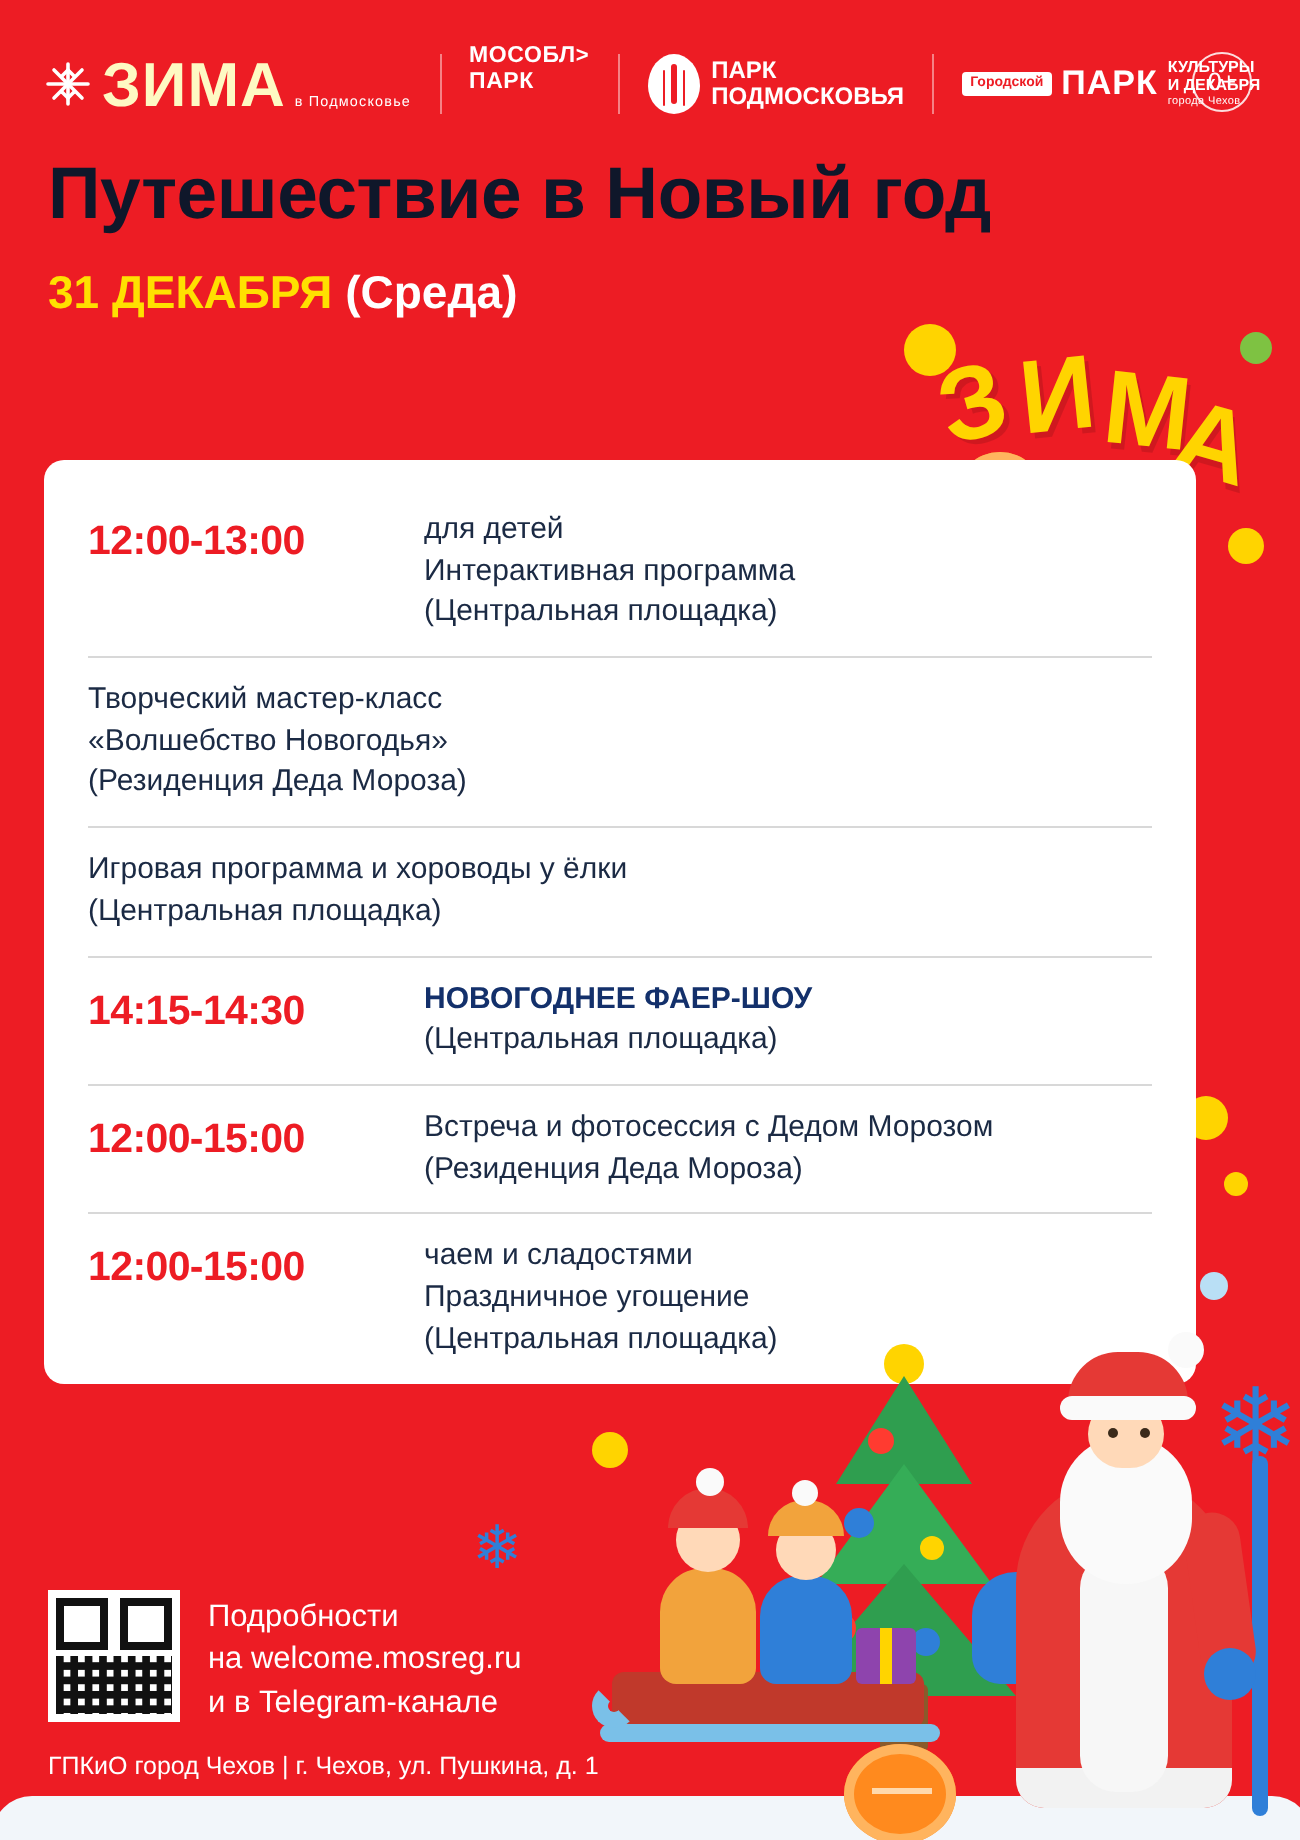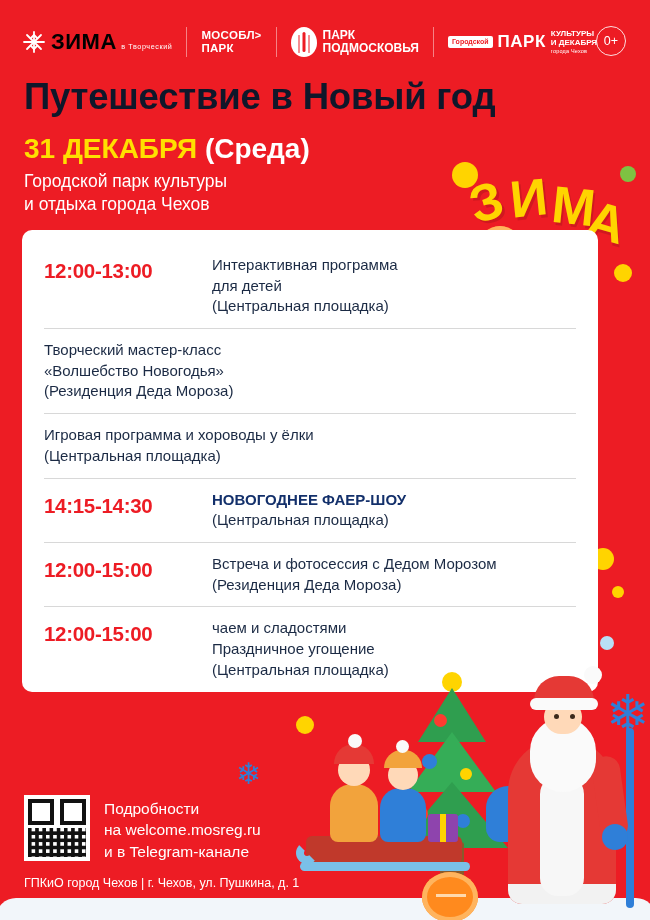--- a/index.html
+++ b/index.html
@@ -16,36 +16,36 @@
   }
 
   
   .logobar {
     position: absolute;
     left: 22px; top: 22px;
     display: flex; align-items: center;
     gap: 0;
     height: 40px;
   }
-  .logo-block { display: flex; align-items: center; height: 40px; }
+  .logo-block { display: flex; align-items: flex-start; height: 40px; }
   .sep {
     width: 1px; height: 30px;
     background: rgba(255,255,255,0.45);
     margin: 0 14px;
   }
 
   
   .zima-wrap { display: flex; align-items: center; }
   .zima-sf {
     width: 24px; height: 24px; margin-right: 5px;
     position: relative;
   }
   .zima-text { line-height: 1; }
   .zima-main {
-    font-size: 22px; font-weight: bold; color: #000000;
+    font-size: 31px; font-weight: bold; color: #fef9c3;
     letter-spacing: .5px;
     text-align: right;
   }
   .zima-sub {
     font-size: 7.2px; color: #fff; letter-spacing: .6px;
     margin-top: 2px;
   }
 
   
   .mosob {
@@ -96,21 +96,21 @@
   }
 
   
   .title {
     position: absolute; left: 24px; top: 76px;
     color: #0f172a; font-size: 36.5px; font-weight: bold;
     letter-spacing: -.2px;
   }
   .date {
     position: absolute; left: 24px; top: 133px;
-    font-size: 28px; font-weight: bold;
+    font-size: 23px; font-weight: bold;
     color: #ffe000;
   }
   .date .dow { color: #fff; font-weight: bold; }
   .place {
     position: absolute; left: 24px; top: 170px;
     color: #fff; font-size: 17.5px; line-height: 1.33;
     max-width: 360px;
   }
 
   
@@ -296,21 +296,21 @@
             <line x1="19" y1="5" x2="5" y2="19"></line>
             <line x1="12" y1="5" x2="9" y2="8"></line>
               <line x1="12" y1="5" x2="15" y2="8"></line>
             <line x1="12" y1="19" x2="9" y2="16"></line>
               <line x1="12" y1="19" x2="15" y2="16"></line>
           </g>
         </svg>
       </span>
       <span class="zima-text">
         <span class="zima-main">ЗИМА</span>
-        <span class="zima-sub">в Творческий</span>
+        <span class="zima-sub">в Подмосковье</span>
       </span>
     </div>
 
     <div class="sep"></div>
 
     <div class="logo-block">
       <div class="mosob">
         <span>МОСОБЛ</span><span class="arrow">&gt;</span><br>
         <span>ПАРК</span>
       </div>
@@ -340,22 +340,21 @@
   </div>
 
   <div class="age">0+</div>
 
   <div class="title">Путешествие в Новый год</div>
   <div class="date">
     <span>31 ДЕКАБРЯ</span>
     <span class="dow">(Среда)</span>
   </div>
   <div class="place">
-    <span>Городской парк культуры</span><br>
-    <span>и отдыха города Чехов</span>
+    <br>
   </div>
 
   <div class="zima-art">
     <span class="dot d1"></span>
     <span class="dot d4"></span>
     <span class="za1">З</span>
     <span class="za2">И</span>
     <span class="za3">М</span>
     <span class="za4">А</span>
     <span class="orange"></span>
@@ -367,22 +366,22 @@
   <span class="fdot fd2"></span>
   <span class="fdot fd3"></span>
   <span class="fdot fd4"></span>
   <span class="fdot fd5"></span>
 
   <div class="card">
 
     <div class="row">
       <div class="time">12:00-13:00</div>
       <div class="desc">
+        <span class="l">для детей</span>
         <span class="l">Интерактивная программа</span>
-        <span class="l">для детей</span>
         <span class="l">(Центральная площадка)</span>
       </div>
     </div>
 
     <div class="row">
       <div class="desc">
         <span class="l">Творческий мастер-класс</span>
         <span class="l">«Волшебство Новогодья»</span>
         <span class="l">(Резиденция Деда Мороза)</span>
       </div>

